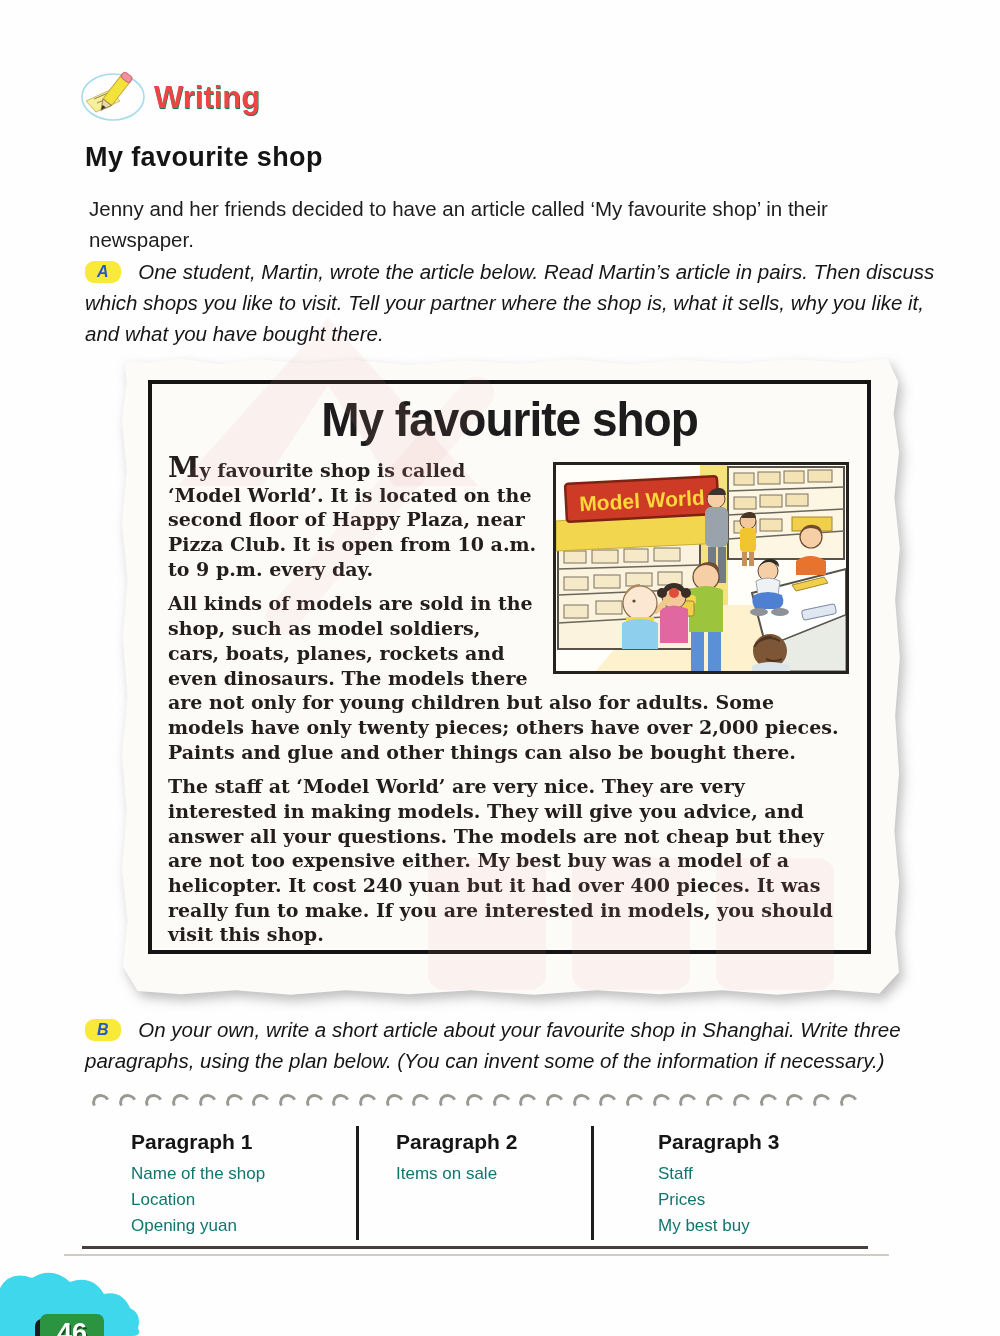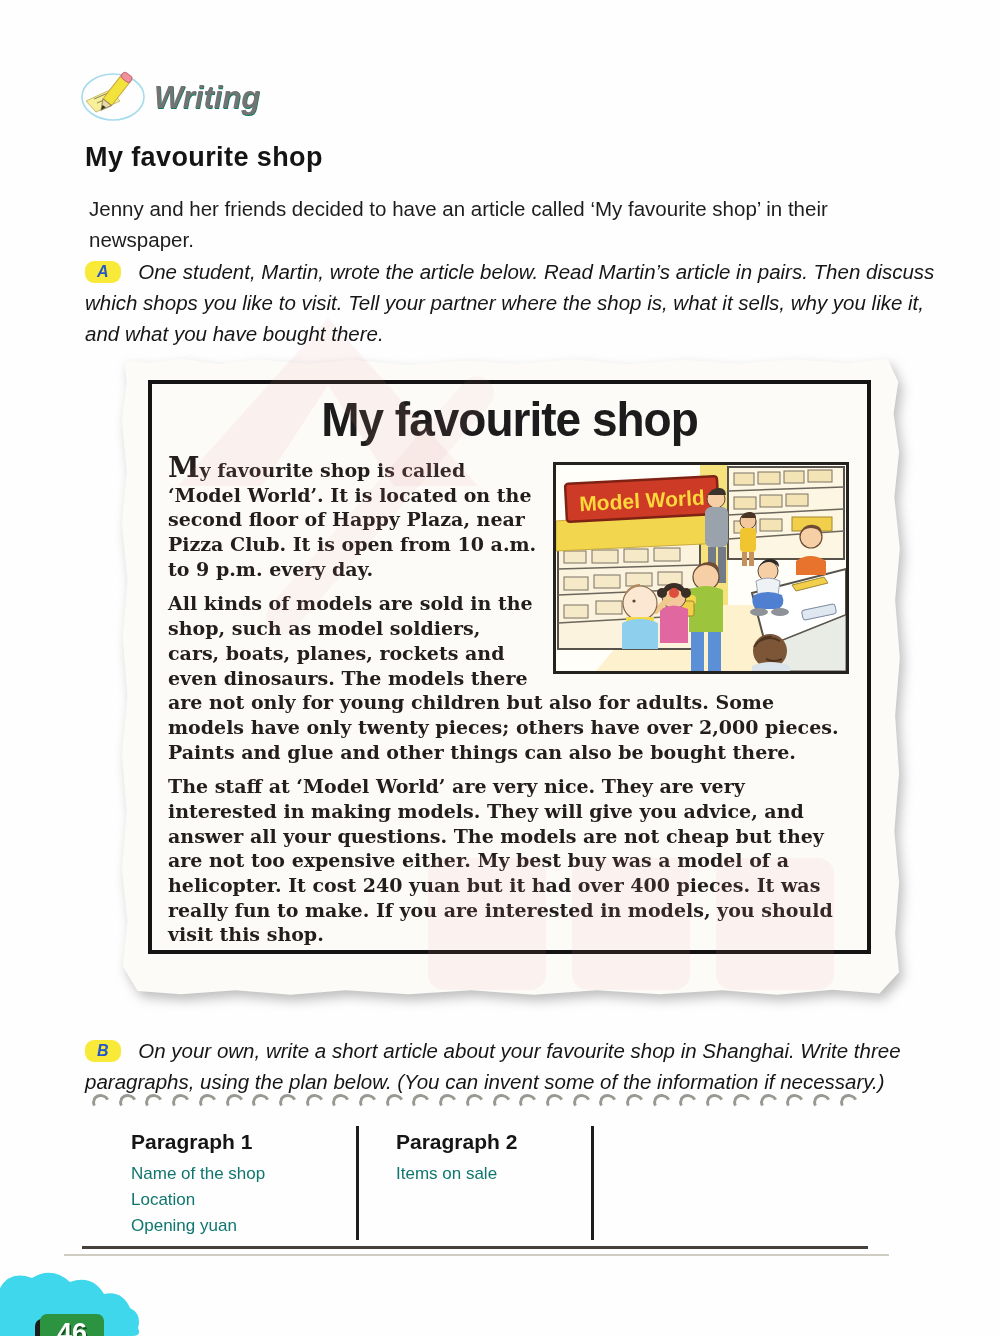--- a/index.html
+++ b/index.html
@@ -9,30 +9,30 @@
   
   .wm{position:absolute;pointer-events:none;background:#ef8f8f;z-index:6;}
   .wm-1{left:178px;top:318px;width:300px;height:168px;opacity:.10;
         clip-path:polygon(50% 0,100% 100%,72% 100%,50% 40%,28% 100%,0 100%);}
   .wm-band{left:215px;top:488px;width:330px;height:34px;opacity:.07;transform:rotate(-49deg);border-radius:18px;}
   .wm-sq{top:858px;width:118px;height:132px;opacity:.09;border-radius:16px;}
   .wm-sq.s1{left:428px}.wm-sq.s2{left:572px}.wm-sq.s3{left:716px}
 
   
   .section-header{position:absolute;left:80px;top:68px;display:flex;align-items:center;gap:8px;z-index:2;}
-  .w-title{font-size:31px;font-weight:bold;color:#737373;text-shadow:0.6px 0.6px 0 #0d7a60;font-style:italic;}
+  .w-title{font-size:31px;font-weight:bold;color:#ef4444;text-shadow:0.6px 0.6px 0 #0d7a60;}
 
   .page-heading{position:absolute;left:85px;top:142px;margin:0;font-size:27px;font-weight:bold;
                 color:#141414;letter-spacing:.4px;z-index:2;}
 
   .intro{position:absolute;left:85px;top:190px;width:845px;margin:4px;font-size:20.5px;line-height:1.5;color:#1d1d1d;z-index:2;}
 
   .exercise{position:absolute;left:85px;width:852px;font-size:20.5px;line-height:1.5;font-style:italic;color:#161616;z-index:7;}
   #ex-a{top:257px}
-  #ex-b{top:1036px}
+  #ex-b{top:1015px}
   .badge{display:inline-block;background:#f9ea3a;color:#2458c8;font-weight:bold;font-size:16px;
          line-height:22px;padding:0 12px;border-radius:9px;margin-right:12px;vertical-align:2px;}
 
   
   .card-wrap{position:absolute;left:118px;top:356px;width:785px;height:642px;z-index:4;
              filter:drop-shadow(4px 6px 6px rgba(70,70,70,.35));}
   .card{position:relative;width:100%;height:100%;background:#fcfbf8;
         clip-path:polygon(0.8% 0.6%,4% 1.1%,8% 0.4%,13% 1.3%,18% 0.5%,24% 1.2%,30% 0.6%,37% 1.4%,44% 0.7%,
           51% 1.2%,58% 0.5%,65% 1.3%,72% 0.6%,79% 1.2%,86% 0.5%,93% 1.1%,98% 0.4%,
           99.4% 4%,98.8% 9%,99.5% 15%,98.9% 22%,99.6% 30%,99% 38%,99.6% 47%,99% 56%,99.5% 65%,98.9% 74%,
@@ -281,20 +281,26 @@
       <div class="plan-item">Name of the shop</div>
       <div class="plan-item">Location</div>
       <div class="plan-item">Opening yuan</div>
     </div>
     <div class="plan-divider div1"></div>
     <div class="plan-col col2">
       <div class="plan-title">Paragraph 2</div>
       <div class="plan-item">Items on sale</div>
     </div>
     <div class="plan-divider div2"></div>
+    <div class="plan-col col3">
+      <div class="plan-title">Paragraph 3</div>
+      <div class="plan-item">Staff</div>
+      <div class="plan-item">Prices</div>
+      <div class="plan-item">My best buy</div>
+    </div>
 
     <div class="pad-bottom-line"></div>
     <div class="pad-shadow"></div>
   </section>
 
   <div class="cloud">
     <svg viewBox="0 0 170 70" width="170" height="70">
       <path d="M0,70 L0,22 Q10,4 32,12 Q52,0 70,16 Q92,8 104,28 Q122,24 130,42 Q142,48 138,62 Q142,70 132,70 Z" fill="#3fd7ec"></path>
     </svg>
   </div>

